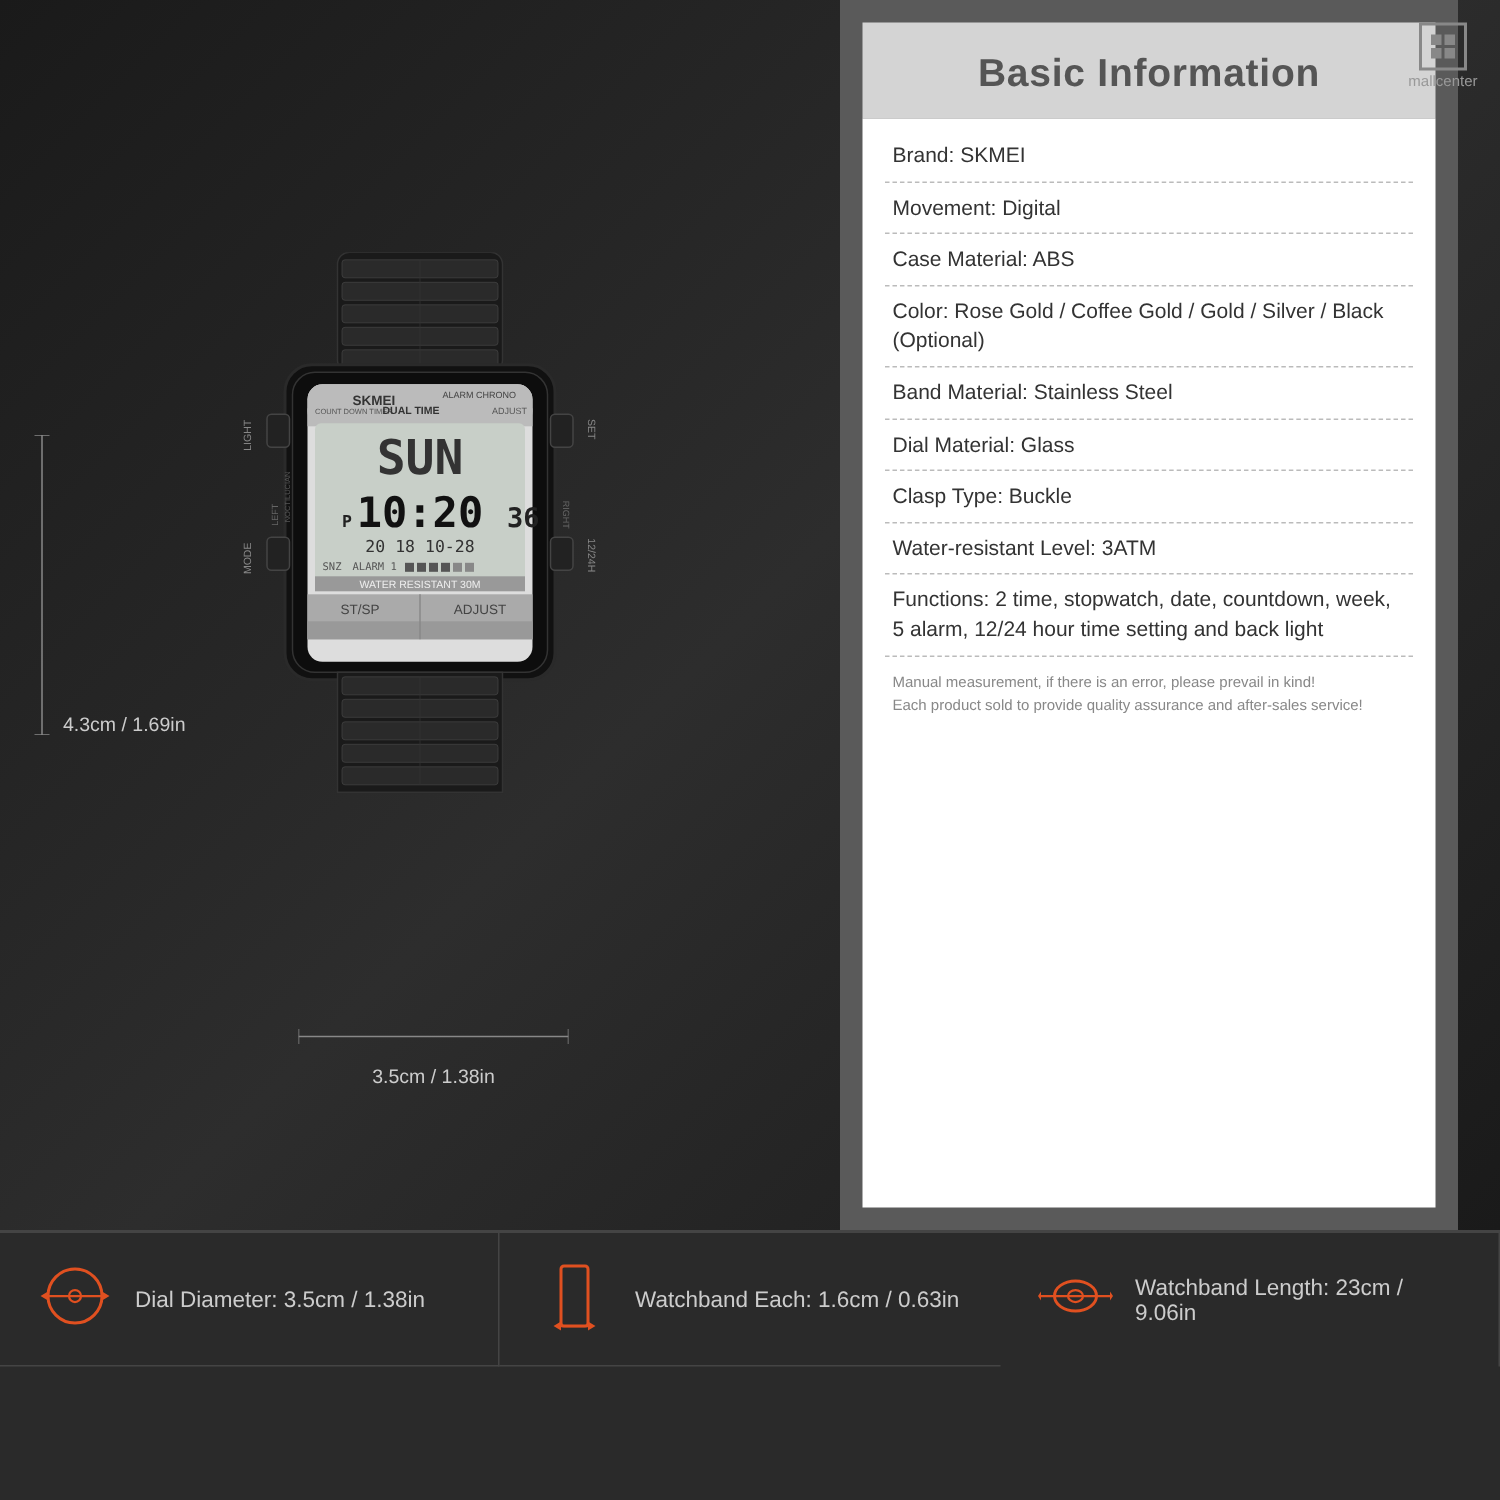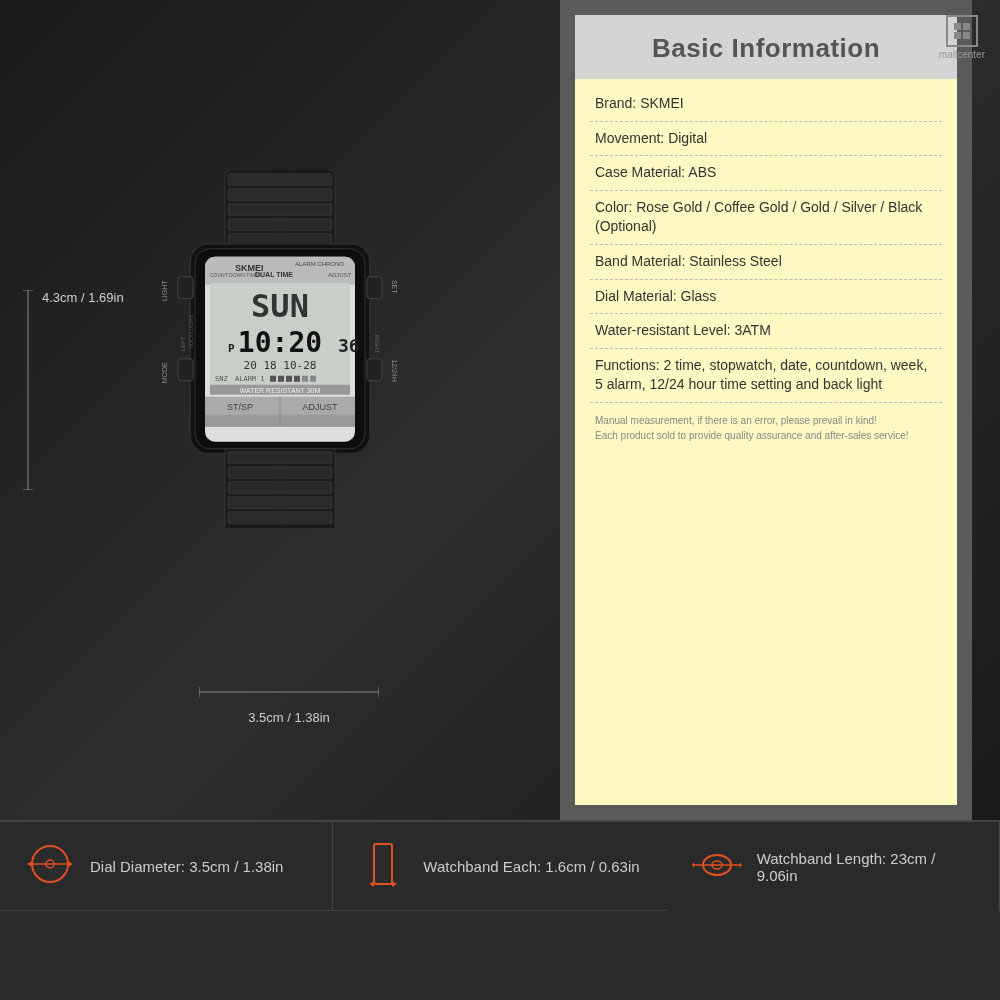--- a/index.html
+++ b/index.html
@@ -49,21 +49,21 @@
 
     .info-header-title {
       font-size: 26px;
       font-weight: bold;
       color: #555;
       text-align: center;
       letter-spacing: 0.5px;
     }
 
     .info-content {
-      background: #fef9c3;
+      background: #ffffff;
       margin: 0 15px 15px 15px;
       padding: 8px 15px;
       flex: 1;
     }
 
     .info-row {
       padding: 7px 5px;
       border-bottom: 1px dashed #bbb;
       font-size: 14px;
       color: #333;
@@ -124,21 +124,21 @@
       transform: translate(-50%, -52%);
     }
 
     
     .dim-left-annotation {
       position: absolute;
       left: 20px;
       top: 50%;
       transform: translateY(-60%);
       display: flex;
-      align-items: flex-start;
+      align-items: flex-end;
       gap: 6px;
     }
 
     .dim-bottom-annotation {
       position: absolute;
       bottom: 95px;
       left: 50%;
       transform: translateX(-45%);
       text-align: center;
     }
@@ -275,20 +275,21 @@
     <div class="info-header">
       <div class="info-header-title">Basic Information</div>
     </div>
     <div class="info-content">
       <div class="info-row">Brand: SKMEI</div>
       <div class="info-row">Movement: Digital</div>
       <div class="info-row">Case Material: ABS</div>
       <div class="info-row">Color: Rose Gold / Coffee Gold / Gold / Silver / Black (Optional)</div>
       <div class="info-row">Band Material: Stainless Steel</div>
       <div class="info-row">Dial Material: Glass</div>
+      <div class="info-row">Clasp Type: Buckle</div>
       <div class="info-row">Water-resistant Level: 3ATM</div>
       <div class="info-row">Functions: 2 time, stopwatch, date, countdown, week, 5 alarm, 12/24 hour time setting and back light</div>
       <div class="info-row last-note" style="white-space:pre-line">Manual measurement, if there is an error, please prevail in kind!
 Each product sold to provide quality assurance and after-sales service!</div>
     </div>
   </div>
 
   <div class="brand-logo">
     <div class="logo-box">
       <svg width="20" height="20" viewBox="0 0 20 20">

